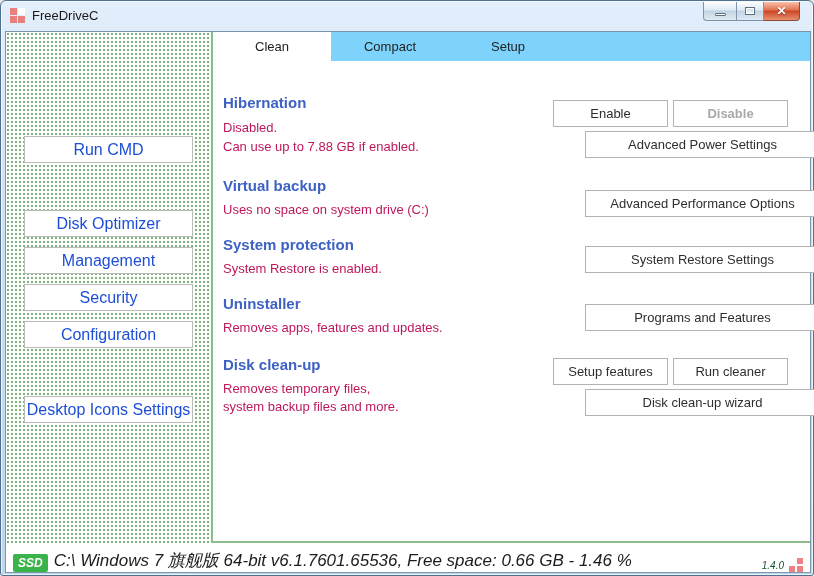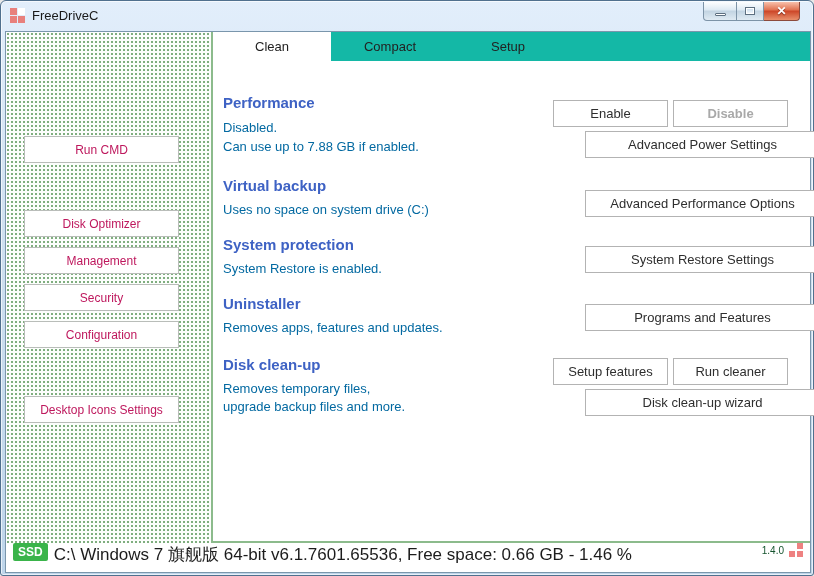--- a/index.html
+++ b/index.html
@@ -29,41 +29,41 @@
   .glyph-min{width:11px;height:3px;background:#fff;border:1px solid #5d6f80;border-radius:1px;margin-top:7px;}
   .glyph-max{width:10px;height:8px;border:1px solid #5d6f80;background:#fff;position:relative;}
   .glyph-max::after{content:"";position:absolute;inset:1px;background:linear-gradient(180deg,#cfe0ee,#eef5fb);}
   .glyph-close{color:#fff;font-size:12px;font-weight:bold;text-shadow:0 1px 1px #7a2718;line-height:1;}
 
   
   .main{position:absolute;left:4px;top:30px;width:806px;height:542px;border:1px solid #7a96ac;background:#fff;}
 
   .sidebar{position:absolute;left:0;top:0;width:205px;height:511px;background-color:#fcfefc;
     background-image:radial-gradient(circle,#7fae7f 0.9px,transparent 1px);background-size:4px 4px;}
-  .side-btn{position:absolute;left:18px;width:155px;height:27px;background:#fff;border:1px solid #b9bdb9;
-    font-size:12px;color:#be185d;display:flex;align-items:center;justify-content:center;cursor:default;}
+  .side-btn{position:absolute;left:18px;width:169px;height:27px;background:#fff;border:1px solid #b9bdb9;
+    font-size:16px;color:#1d4ed8;display:flex;align-items:center;justify-content:center;cursor:default;}
 
   .content{position:absolute;left:205px;top:0;width:599px;height:511px;background:#fff;
     border-left:2px solid #8cbb8c;border-bottom:2px solid #8cbb8c;}
-  .tabbar{position:absolute;left:0;top:0;right:0;height:29px;background:#14b8a6;display:flex;}
+  .tabbar{position:absolute;left:0;top:0;right:0;height:29px;background:#7dd3fc;display:flex;}
   .tab{width:118px;height:29px;display:flex;align-items:center;justify-content:center;font-size:13px;color:#222;}
   .tab.active{background:#ffffff;}
 
   .heading{position:absolute;left:10px;font-size:15px;font-weight:bold;color:#3e62c4;white-space:nowrap;}
-  .body-line{position:absolute;left:10px;font-size:13px;color:#0369a1;white-space:nowrap;}
+  .body-line{position:absolute;left:10px;font-size:13px;color:#be185d;white-space:nowrap;}
 
   .cbtn{position:absolute;background:#fff;border:1px solid #b3b3b3;font-size:13px;color:#2e2e2e;
     display:flex;align-items:center;justify-content:center;cursor:default;}
   .cbtn.disabled{color:#a9a9a9;font-weight:bold;}
   .btn-wide{left:340px;width:235px;height:27px;margin-left:32px;}
   .btn-half-l{left:340px;width:115px;height:27px;}
   .btn-half-r{left:460px;width:115px;height:27px;}
 
   
-  .statusbar{position:absolute;left:0;bottom:0;right:0;height:29px;background:#fff;display:flex;align-items:flex-start;padding:0 7px;}
+  .statusbar{position:absolute;left:0;bottom:0;right:0;height:29px;background:#fff;display:flex;align-items:flex-end;padding:0 7px;font-style:italic;}
   .ssd-badge{background:#3ab44a;color:#fff;font-size:12px;font-weight:bold;padding:2px 5px;border-radius:2px;margin-right:6px;line-height:1.2;}
   .status-info{font-size:17px;color:#1c1c1c;white-space:nowrap;}
   .status-right{margin-left:auto;display:flex;align-items:center;gap:5px;}
   .version-text{font-size:10px;color:#14532d;}
   .mini-logo{position:relative;width:14px;height:14px;}
   .mini-logo i{position:absolute;width:6px;height:6px;background:#ee8181;}
   .mini-logo i.s-tr{left:8px;top:0;}
   .mini-logo i.s-bl{left:0;top:8px;}
   .mini-logo i.s-br{left:8px;top:8px;}
 </style>
@@ -104,42 +104,42 @@
       <div class="side-btn" style="top:364px">Desktop Icons Settings</div>
     </div>
 
     <div class="content">
       <div class="tabbar">
         <div class="tab active">Clean</div>
         <div class="tab">Compact</div>
         <div class="tab">Setup</div>
       </div>
 
-      <div class="heading" style="top:62px">Performance</div>
+      <div class="heading" style="top:62px">Hibernation</div>
       <div class="body-line" style="top:88px">Disabled.</div>
       <div class="body-line" style="top:107px">Can use up to 7.88 GB if enabled.</div>
       <div class="cbtn btn-half-l" style="top:68px">Enable</div>
       <div class="cbtn btn-half-r disabled" style="top:68px">Disable</div>
       <div class="cbtn btn-wide" style="top:99px">Advanced Power Settings</div>
 
       <div class="heading" style="top:145px">Virtual backup</div>
       <div class="body-line" style="top:170px">Uses no space on system drive (C:)</div>
       <div class="cbtn btn-wide" style="top:158px">Advanced Performance Options</div>
 
       <div class="heading" style="top:204px">System protection</div>
       <div class="body-line" style="top:229px">System Restore is enabled.</div>
       <div class="cbtn btn-wide" style="top:214px">System Restore Settings</div>
 
       <div class="heading" style="top:263px">Uninstaller</div>
       <div class="body-line" style="top:288px">Removes apps, features and updates.</div>
       <div class="cbtn btn-wide" style="top:272px">Programs and Features</div>
 
       <div class="heading" style="top:324px">Disk clean-up</div>
       <div class="body-line" style="top:349px">Removes temporary files,</div>
-      <div class="body-line" style="top:367px">upgrade backup files and more.</div>
+      <div class="body-line" style="top:367px">system backup files and more.</div>
       <div class="cbtn btn-half-l" style="top:326px">Setup features</div>
       <div class="cbtn btn-half-r" style="top:326px">Run cleaner</div>
       <div class="cbtn btn-wide" style="top:357px">Disk clean-up wizard</div>
     </div>
 
     <div class="statusbar">
       <span class="ssd-badge">SSD</span>
       <span class="status-info">C:\ Windows 7 旗舰版  64-bit v6.1.7601.65536, Free space: 0.66 GB - 1.46 %</span>
       <span class="status-right">
         <span class="version-text">1.4.0</span>

